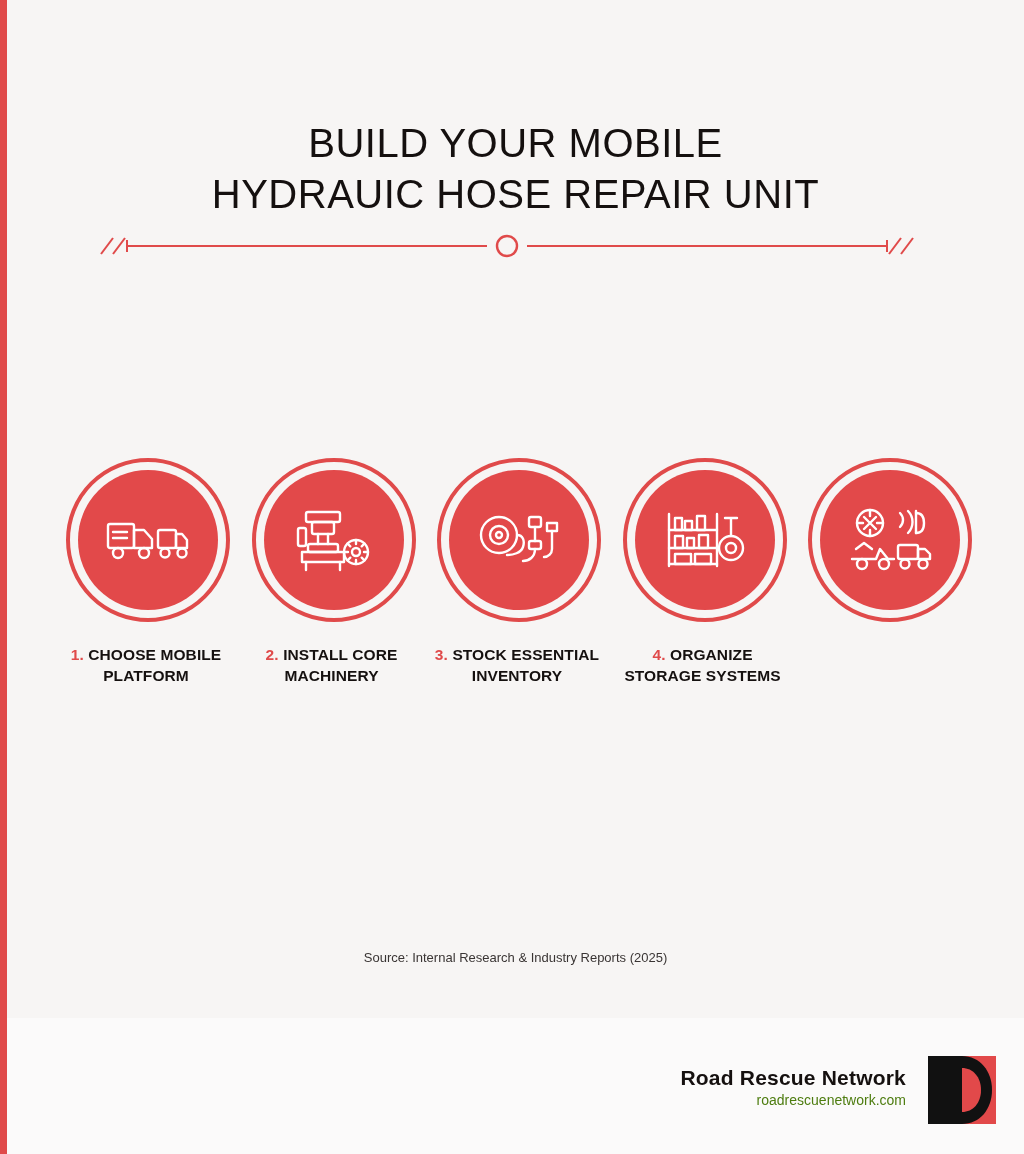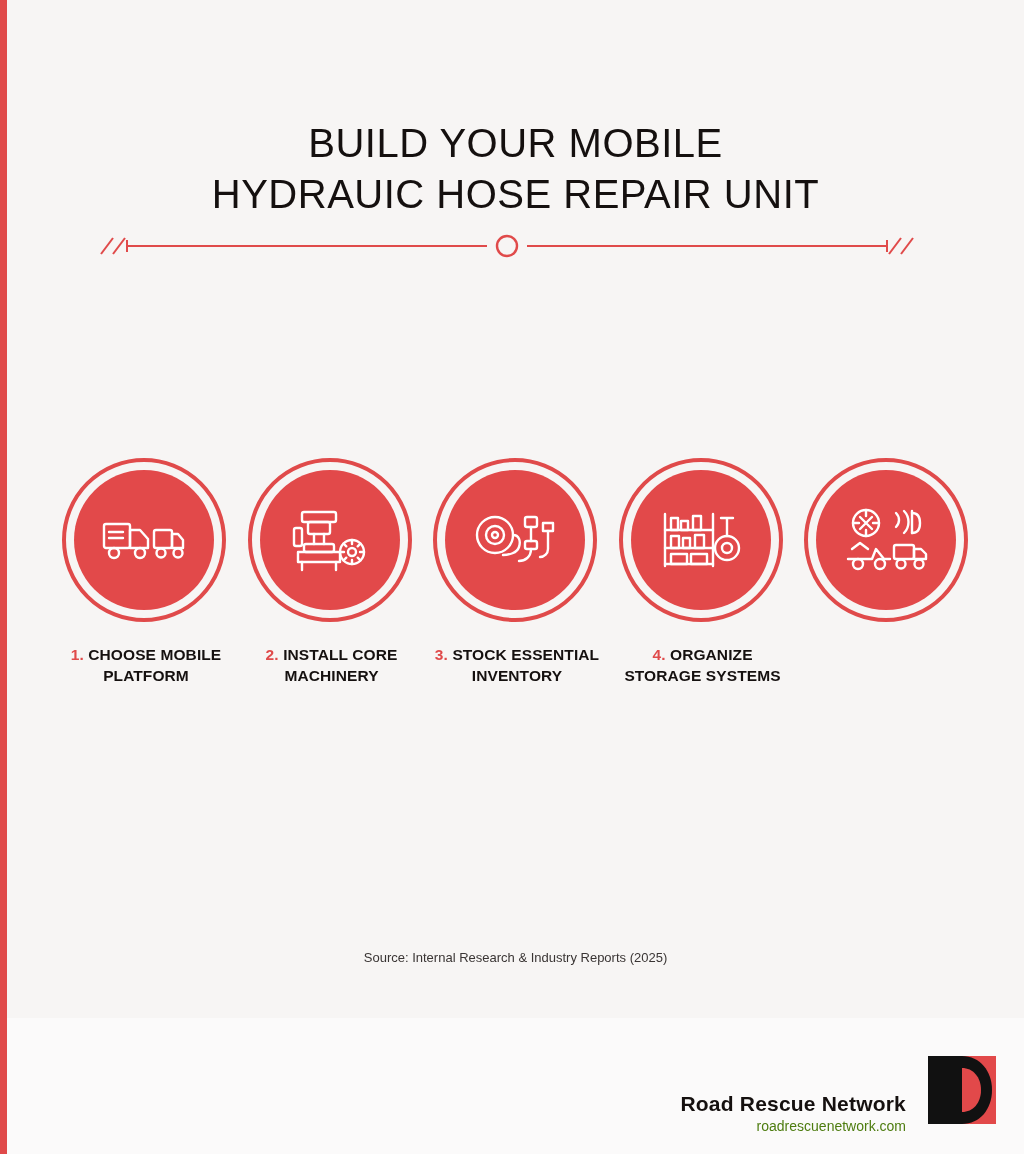--- a/index.html
+++ b/index.html
@@ -59,21 +59,21 @@
     left: 55px;
     width: 910px;
     display: flex;
     justify-content: space-between;
     align-items: flex-start;
   }
   .step {
     width: 168px;
     display: flex;
     flex-direction: column;
-    align-items: flex-start;
+    align-items: flex-end;
   }
   .badge {
     width: 164px;
     height: 164px;
     border-radius: 50%;
     border: 4px solid #e04a4a;
     background: #f7f5f4;
     display: flex;
     align-items: center;
     justify-content: center;
@@ -123,21 +123,20 @@
     position: absolute;
     right: 118px;
     top: 48px;
     text-align: right;
   }
   .brand-name {
     font-size: 21px;
     font-weight: bold;
     color: #15100f;
     letter-spacing: 0.2px;
-    margin-top: 26px;
   }
   .brand-url {
     margin-top: 2px;
     font-size: 14px;
     color: #4d7c0f;
   }
   .logo {
     position: absolute;
     right: 22px;
     top: 32px;

